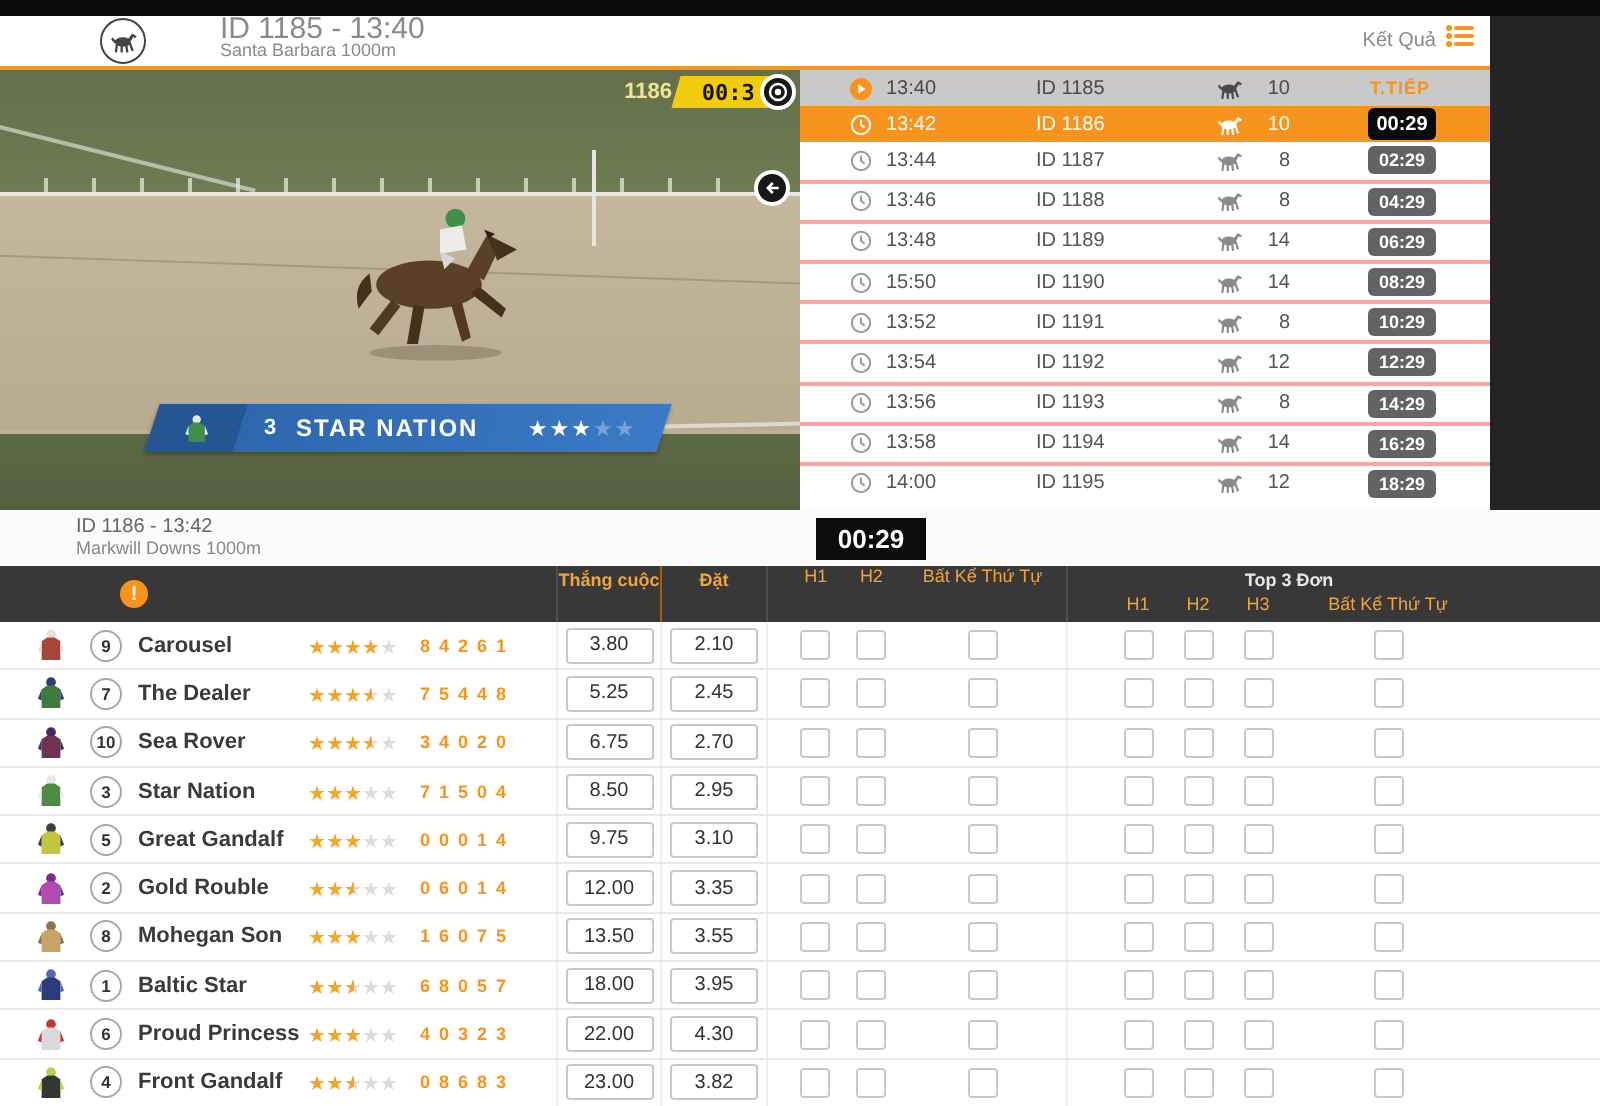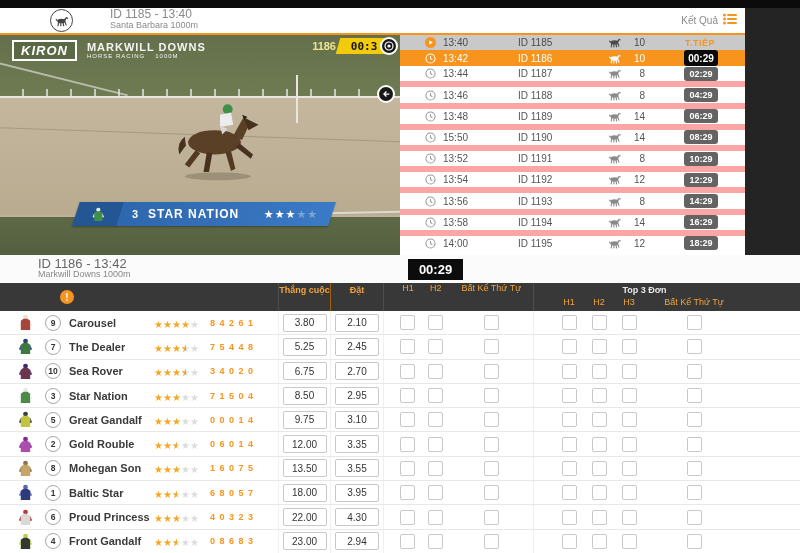--- a/index.html
+++ b/index.html
@@ -6,21 +6,21 @@
   html,body{width:800px;height:553px;overflow:hidden}
   body{font-family:"Liberation Sans",sans-serif;background:#fff}
   .app{position:relative;width:800px;height:553px;background:#fff}
 
   
   .top-strip{height:8px;background:#0b0b0b}
   .right-dark{position:absolute;top:8px;right:0;width:55px;height:247px;background:#242424}
   .header{height:25px;width:745px;background:#fff;display:flex;align-items:center;position:relative}
   .hdr-logo{position:absolute;left:50px;top:1px;width:23px;height:23px;border-radius:50%;border:1.5px solid #444;display:flex;align-items:center;justify-content:center;color:#444}
   .hdr-text{position:absolute;left:110px;top:1px;line-height:11px}
-  .hdr-line1{font-size:12px;color:#8a8a8a}
+  .hdr-line1{font-size:15px;color:#8a8a8a}
   .hdr-line2{font-size:9px;color:#8a8a8a}
   .results{position:absolute;right:8px;top:3px;display:flex;align-items:center;gap:5px;cursor:pointer}
   .results-label{font-size:10px;color:#8a8a8a}
   .accent-line{height:2px;width:745px;background:#F7941E}
 
   
   .main{display:flex;height:220px}
 
   
   .video{position:relative;width:400px;height:220px;overflow:hidden;background:#BEB098}
@@ -51,21 +51,21 @@
   .banner-inner{transform:skewX(18deg);display:flex;align-items:center}
   .banner-num{color:#fff;font-size:11px;font-weight:bold;margin:0 10px 0 12px}
   .banner-name{color:#fff;font-size:12px;font-weight:bold;letter-spacing:1px}
   .banner-stars{margin-left:auto;margin-right:14px;transform:skewX(18deg);font-size:11px;letter-spacing:1px}
   .bst{color:rgba(255,255,255,.32)} .bst.full{color:#fff}
 
   
   .race-panel{width:345px;height:220px;background:#fff;display:flex;flex-direction:column}
   .race-rows{height:216px;display:flex;flex-direction:column}
   .race-row{flex:1;display:flex;align-items:center;padding:0 27px 0 25px;font-size:10px;color:#555;cursor:pointer;background:#fff}
-  .race-row + .race-row{border-top:6px solid #fca5a5}
+  .race-row + .race-row{border-top:2px solid #fca5a5}
   .race-row.finished{background:#c9c9c9;color:#4a4a4a}
   .race-row.active{background:#F7941E;color:#fff;border-top:none}
   .race-row.active + .race-row{border-top:none}
   .r-icon{width:18px;display:flex;align-items:center;color:#9a9a9a}
   .race-row.active .r-icon{color:#fff}
   .race-row .i-play{display:none}
   .race-row.finished .i-play{display:block}
   .r-time{width:55px}
   .r-sp1{width:20px}
   .r-id{width:70px}
@@ -74,21 +74,21 @@
   .race-row.active .r-horses svg,.race-row.finished .r-horses svg{color:inherit}
   .r-count{width:16px;text-align:right}
   .r-flex{flex:1}
   .r-badge{min-width:34px;height:14px;border-radius:3px;background:#636363;color:#fff;font-size:9px;font-weight:bold;display:flex;align-items:center;justify-content:center;padding:0 3px}
   .race-row.active .r-badge{background:#0a0a0a;height:16px;font-size:10px}
   .race-row.finished .r-badge{background:transparent;color:#F7941E;font-size:9px;letter-spacing:.5px}
 
   
   .bet-bar{position:relative;height:28px;background:#fbfbfb;width:800px}
   .bb-text{position:absolute;left:38px;top:3px;line-height:11px}
-  .bb-line1{font-size:13px;color:#666}
+  .bb-line1{font-size:10px;color:#666}
   .bb-line2{font-size:9px;color:#888}
   .bb-cta{position:absolute;left:292px;top:4px;width:116px;height:21px;background:#F7941E;color:#fff;font-size:13px;font-weight:bold;display:flex;align-items:center;justify-content:center;cursor:pointer;letter-spacing:.5px}
   .bb-count{position:absolute;left:408px;top:4px;width:55px;height:21px;background:#0c0c0c;color:#fff;font-size:13px;font-weight:bold;display:flex;align-items:center;justify-content:center}
 
   
   .thead{height:28px;background:#383838;display:flex;color:#e8e8e8;font-size:9px;width:800px}
   .th-cell{display:flex;flex-direction:column}
   .th-name{width:278px;position:relative}
   .info-circle{position:absolute;left:60px;top:7px;width:14px;height:14px;border-radius:50%;background:#F7941E;color:#fff;font-size:10px;font-weight:bold;display:flex;align-items:center;justify-content:center}
   .th-win{width:52px;border-left:1px solid #4d4d4d}
@@ -196,30 +196,20 @@
           <path d="M28 50 L18 63 L22 66 L32 53 Z" fill="#523a22"></path>
           <path d="M38 52 L35 70 L40 70 L43 53 Z" fill="#46311f"></path>
           <path d="M55 52 L60 69 L64 67 L60 51 Z" fill="#523a22"></path>
           <path d="M64 47 L78 58 L80 54 L68 44 Z" fill="#46311f"></path>
           <circle cx="57" cy="13" r="4.5" fill="#3f8f46"></circle>
           <path d="M50 18 L60 16 L62 27 L50 29 Z" fill="#ececec"></path>
           <path d="M50 28 L57 31 L52 36 Z" fill="#d8d8d8"></path>
         </svg>
       </div>
 
-      <div class="video-top">
-        <div class="kiron">KIRON</div>
-        <div class="track-title">
-          <div class="tt-name">MARKWILL DOWNS</div>
-          <div class="tt-sub">
-            <span>HORSE RACING</span>
-            <span>1000M</span>
-          </div>
-        </div>
-      </div>
       <div class="race-no">1186</div>
       <div class="clockbox">
           <span>00:3</span>
         </div>
       <div class="btn-circle btn-record">
         <svg width="10" height="10" viewBox="0 0 10 10">
             <circle cx="5" cy="5" r="4" fill="none" stroke="#fff" stroke-width="1.2"></circle>
             <circle cx="5" cy="5" r="1.6" fill="#fff"></circle>
           </svg>
       </div>
@@ -1064,21 +1054,21 @@
       </span>
       <span class="numc">4</span>
       <span class="rname">Front Gandalf</span>
       <span class="stars"><span class="st full">★</span><span class="st full">★</span><span class="st half">★</span><span class="st">★</span><span class="st">★</span></span>
       <span class="form">0 8 6 8 3</span>
     </div>
     <div class="c-win">
           <span class="odds">23.00</span>
         </div>
     <div class="c-place">
-          <span class="odds">2.94</span>
+          <span class="odds">3.82</span>
         </div>
     <div class="c-fc">
       <span class="slot">
             <span class="cb"></span>
           </span>
       <span class="slot">
             <span class="cb"></span>
           </span>
       <span class="slot slot-any">
             <span class="cb"></span>

